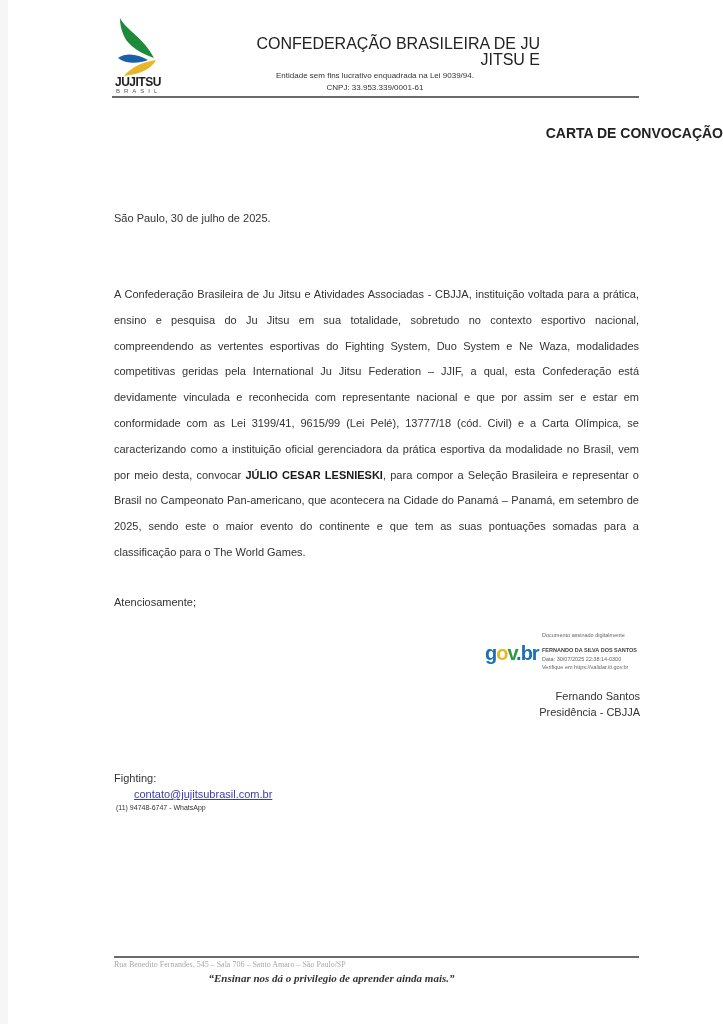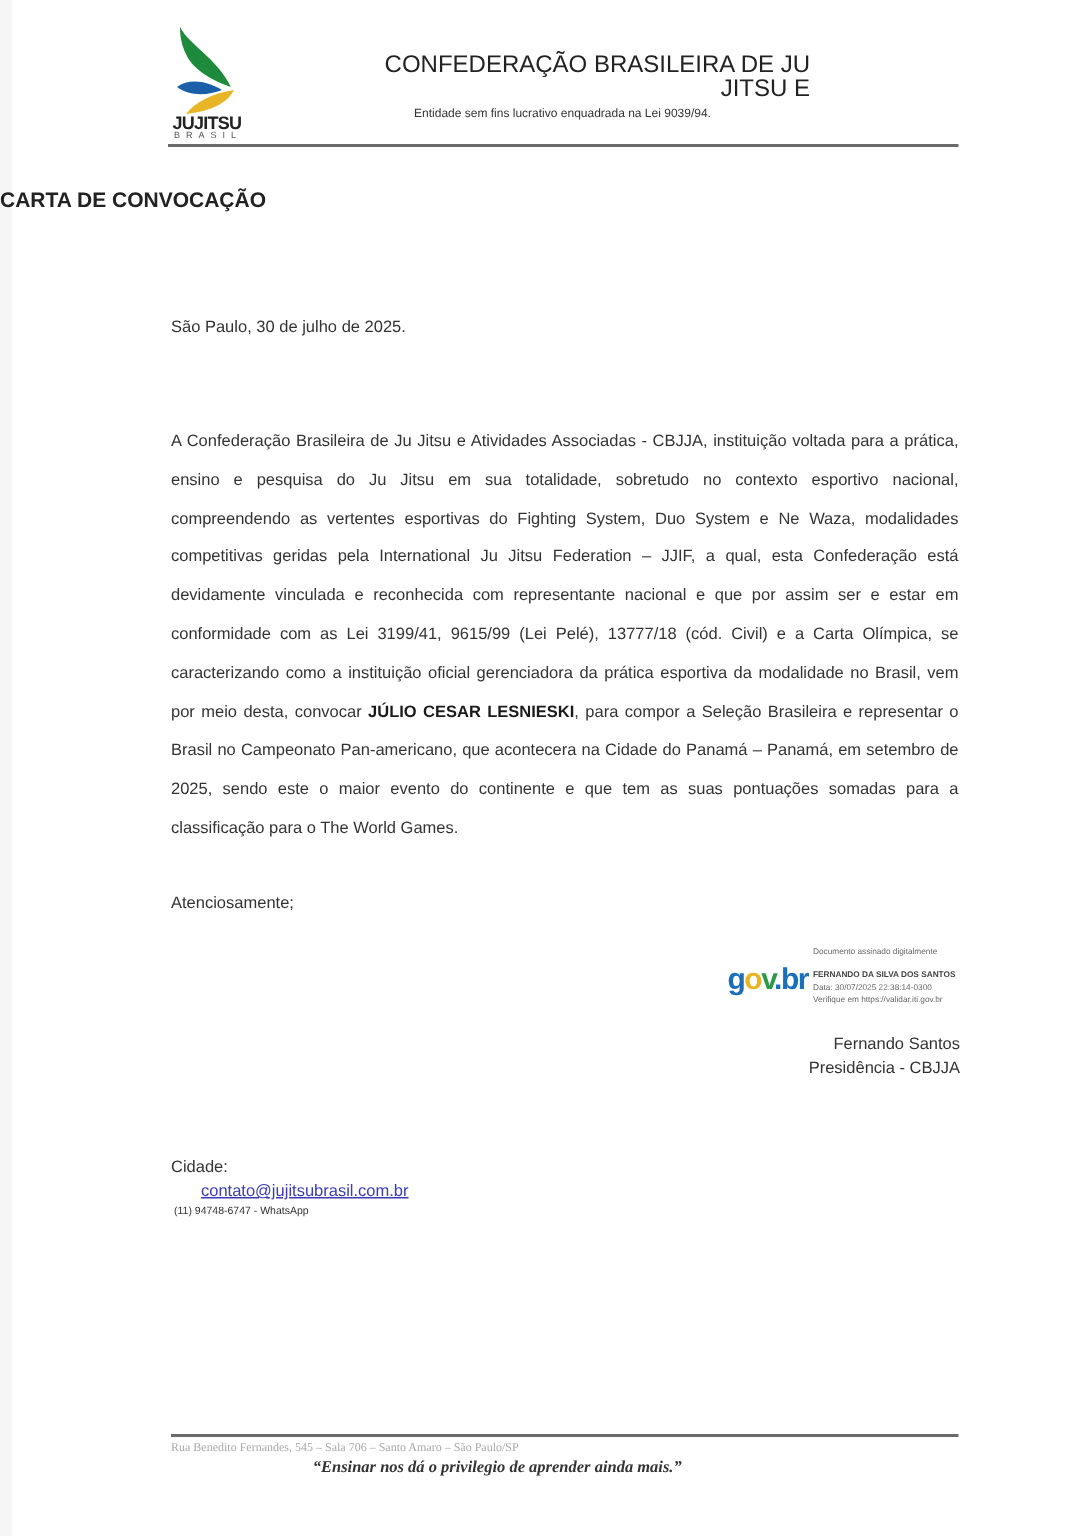--- a/index.html
+++ b/index.html
@@ -9,21 +9,21 @@
     font-family: "Liberation Sans", "DejaVu Sans", sans-serif;
     color: #2a2a2a;
   }
   .left-strip { position: absolute; left: 0; top: 0; width: 8px; height: 1024px; background: #f6f6f6; }
   .logo { position: absolute; left: 112px; top: 16px; width: 56px; height: 82px; }
   .logo-word { position: absolute; left: 115px; top: 75px; font-weight: bold; font-size: 12px; letter-spacing: -0.5px; color: #222; font-family: "Liberation Sans", sans-serif; }
   .logo-sub { position: absolute; left: 116px; top: 88px; font-size: 6px; letter-spacing: 4px; color: #555; }
   .header-line { position: absolute; left: 112px; top: 96px; width: 527px; height: 2px; background: #6a6a6a; }
   .org-title { position: absolute; left: 210px; top: 36px; width: 330px; text-align: right; font-weight: normal; font-size: 16px; line-height: 16px; color: #222; }
   .org-sub { position: absolute; left: 210px; top: 70px; width: 330px; text-align: center; font-size: 8px; line-height: 12px; color: #333; }
-  .doc-title { position: absolute; left: 0; width: 723px; top: 125px; text-align: left; font-weight: bold; font-size: 14px; color: #222; }
+  .doc-title { position: absolute; left: 0; width: 723px; top: 125px; text-align: right; font-weight: bold; font-size: 14px; color: #222; }
   .place-date { position: absolute; left: 114px; top: 212px; font-size: 11px; color: #333; }
   .body-text { position: absolute; left: 114px; top: 282px; width: 525px; font-size: 11px; line-height: 25.8px; text-align: justify; color: #333; }
   .body-text b { color: #1a1a1a; }
   .closing { position: absolute; left: 114px; top: 596px; font-size: 11px; color: #333; }
   .sig-box { position: absolute; left: 483px; top: 630px; width: 200px; height: 44px; }
   .govbr { position: absolute; left: 2px; top: 12px; font-weight: bold; font-size: 20px; letter-spacing: -1px; font-family: "Liberation Sans", sans-serif; }
   .govbr .g { color: #1b6fb8; } .govbr .o { color: #e9b520; } .govbr .v { color: #2b9a46; } .govbr .dot { color: #1b6fb8; } .govbr .b { color: #1b6fb8; } .govbr .r { color: #1b6fb8; }
   .sig-head { position: absolute; left: 59px; top: 2px; font-size: 5.5px; color: #666; }
   .sig-name { position: absolute; left: 59px; top: 17px; font-size: 5.5px; font-weight: bold; color: #444; }
   .sig-date { position: absolute; left: 59px; top: 26px; font-size: 5.5px; color: #666; }
@@ -47,20 +47,21 @@
   <path d="M12 60 C 18 52, 30 46, 44 44 C 40 52, 30 58, 12 60 Z" fill="#e8b526"></path>
 </svg>
 <div class="logo-word">JUJITSU</div>
 <div class="logo-sub">BRASIL</div>
 
 <div class="org-title">
   <div>CONFEDERAÇÃO BRASILEIRA DE JU JITSU E</div>
 </div>
 <div class="org-sub">
   <div>Entidade sem fins lucrativo enquadrada na Lei 9039/94.</div>
+  <div>CNPJ: 33.953.339/0001-61</div>
 </div>
 <div class="header-line"></div>
 
 <div class="doc-title">CARTA DE CONVOCAÇÃO</div>
 
 <div class="place-date">São Paulo, 30 de julho de 2025.</div>
 
 <div class="body-text"><span>A Confederação Brasileira de Ju Jitsu e Atividades Associadas - CBJJA, instituição voltada para a prática, ensino e pesquisa do Ju Jitsu em sua totalidade, sobretudo no contexto esportivo nacional, compreendendo as vertentes esportivas do Fighting System, Duo System e Ne Waza, modalidades competitivas geridas pela International Ju Jitsu Federation – JJIF, a qual, esta Confederação está devidamente vinculada e reconhecida com representante nacional e que por assim ser e estar em conformidade com as Lei 3199/41, 9615/99 (Lei Pelé), 13777/18 (cód. Civil) e a Carta Olímpica, se caracterizando como a instituição oficial gerenciadora da prática esportiva da modalidade no Brasil, vem por meio desta, convocar </span><b>JÚLIO CESAR LESNIESKI</b><span>, para compor a Seleção Brasileira e representar o Brasil no Campeonato Pan-americano, que acontecera na Cidade do Panamá – Panamá, em setembro de 2025, sendo este o maior evento do continente e que tem as suas pontuações somadas para a classificação para o The World Games.</span></div>
 
 <div class="closing">Atenciosamente;</div>
@@ -71,19 +72,19 @@
   <div class="sig-name">FERNANDO DA SILVA DOS SANTOS</div>
   <div class="sig-date">Data: 30/07/2025 22:38:14-0300</div>
   <div class="sig-verify">Verifique em https://validar.iti.gov.br</div>
 </div>
 
 <div class="signer">
   <div>Fernando Santos</div>
   <div>Presidência - CBJJA</div>
 </div>
 
-<div class="contact-label">Cidade:</div>
+<div class="contact-label">Fighting:</div>
 <a class="contact-email">contato@jujitsubrasil.com.br</a>
 <div class="contact-phone">(11) 94748-6747 - WhatsApp</div>
 
 <div class="footer-line"></div>
 <div class="footer-address">Rua Benedito Fernandes, 545 – Sala 706 – Santo Amaro – São Paulo/SP</div>
 <div class="footer-motto">“Ensinar nos dá o privilegio de aprender ainda mais.”</div>
 
 </body></html>

